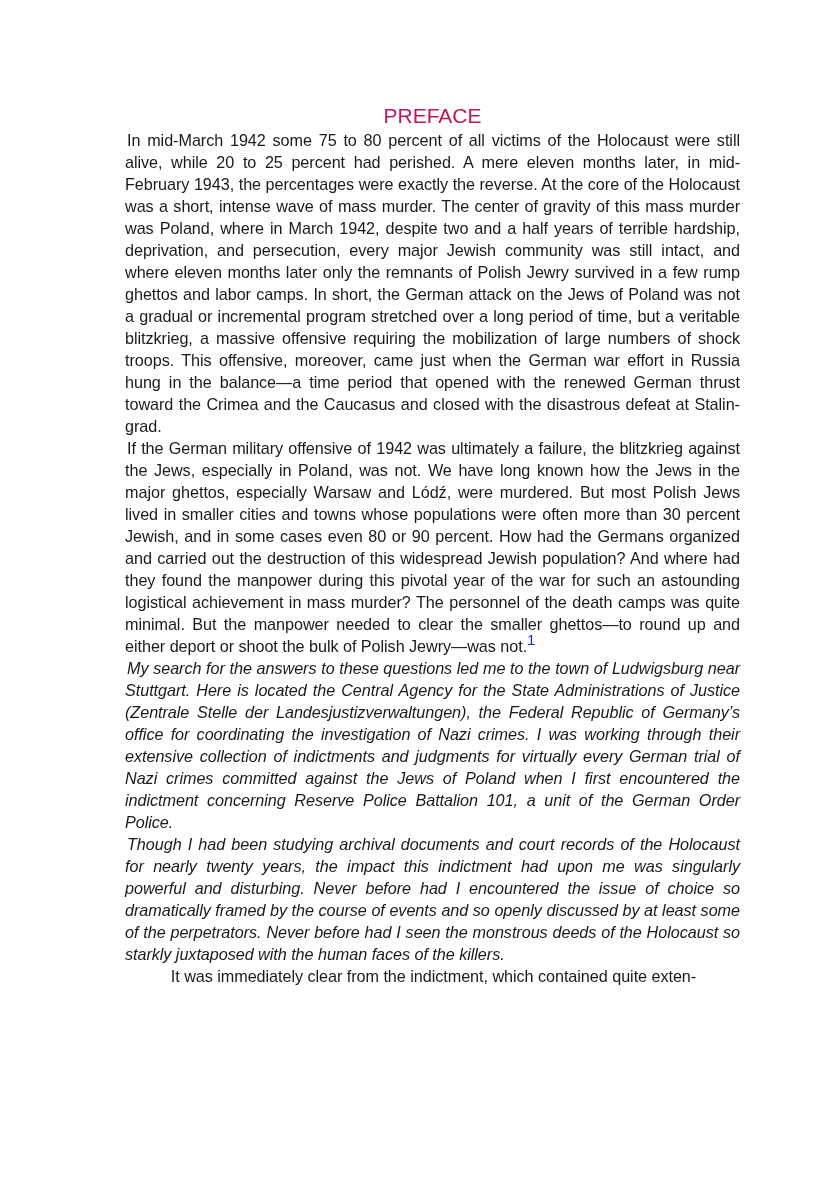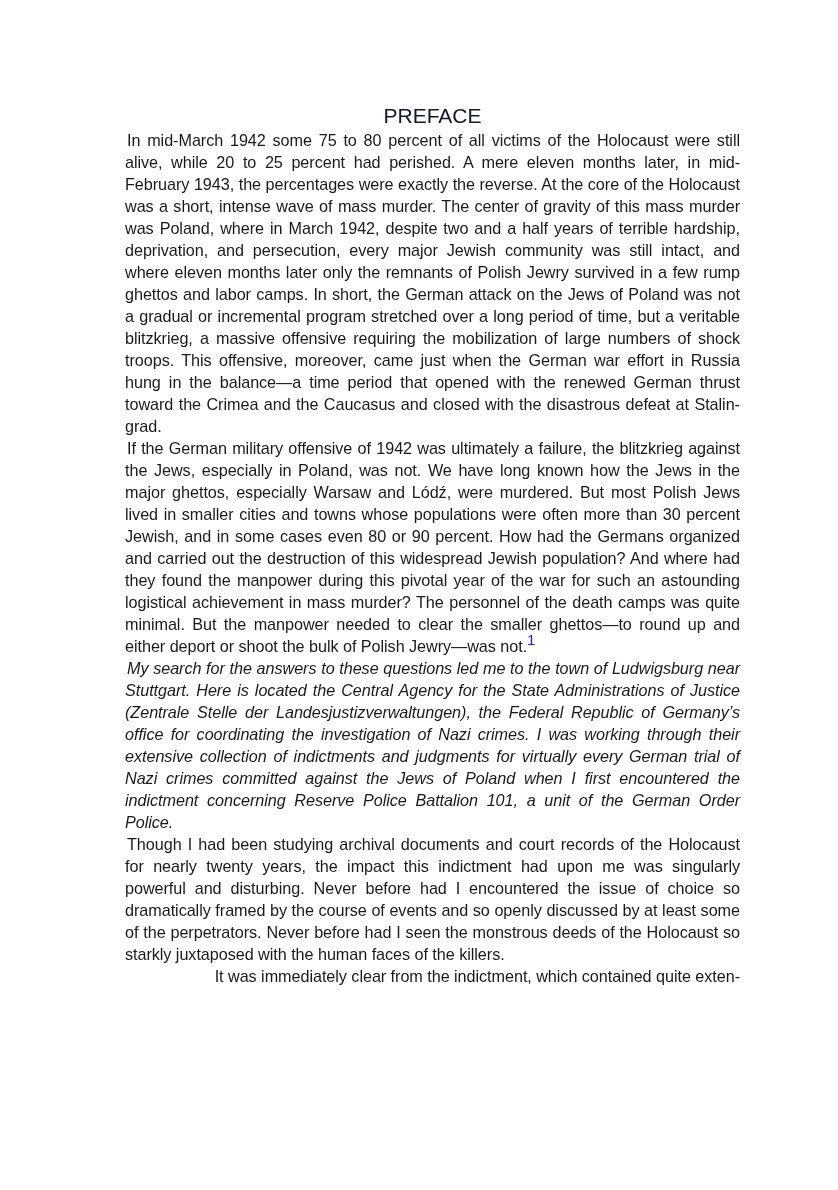--- a/index.html
+++ b/index.html
@@ -9,21 +9,21 @@
       left: 125px;
       top: 103px;
       width: 615px;
       font-family: "Liberation Sans Narrow", "Liberation Sans", sans-serif;
       color: #1a1a1a;
     }
     .title {
       text-align: center;
       font-size: 21px;
       line-height: 26px;
-      color: #0f172a;
+      color: #be185d;
       margin: 0 0 0 0;
       font-weight: normal;
     }
     .para {
       font-size: 16.2px;
       line-height: 22px;
       text-align: justify;
       text-indent: 2px;
       margin: 0;
       letter-spacing: -0.05px;
@@ -49,20 +49,20 @@
   </p>
 
   <p class="para" style="text-indent: 2px;">
     <span>If the German military offensive of 1942 was ultimately a failure, the blitzkrieg against the Jews, especially in Poland, was not. We have long known how the Jews in the major ghettos, especially Warsaw and Lódź, were mur­dered. But most Polish Jews lived in smaller cities and towns whose popula­tions were often more than 30 percent Jewish, and in some cases even 80 or 90 percent. How had the Germans organized and carried out the destruction of this widespread Jewish population? And where had they found the manpower during this pivotal year of the war for such an astounding logistical achieve­ment in mass murder? The personnel of the death camps was quite minimal. But the manpower needed to clear the smaller ghettos—to round up and either deport or shoot the bulk of Polish Jewry—was not.</span><a class="fnref">1</a>
   </p>
 
   <p class="para" style="text-indent: 2px; font-style: italic;">
     <span>My search for the answers to these questions led me to the town of Lud­wigsburg near Stuttgart. Here is located the Central Agency for the State Admin­istrations of Justice (Zentrale Stelle der Landesjustizverwaltungen), the Federal Republic of Germany’s office for coordinating the investigation of Nazi crimes. I was working through their extensive collection of indictments and judgments for virtually every German trial of Nazi crimes committed against the Jews of Poland when I first encountered the indictment concerning Reserve Police Bat­talion 101, a unit of the German Order Police.</span>
   </p>
 
-  <p class="para" style="text-indent: 2px;">
+  <p class="para" style="text-indent: 2px; font-style: italic;">
     <span>Though I had been studying archival documents and court records of the Holocaust for nearly twenty years, the impact this indictment had upon me was singularly powerful and disturbing. Never before had I encountered the issue of choice so dramatically framed by the course of events and so openly discussed by at least some of the perpetrators. Never before had I seen the monstrous deeds of the Holocaust so starkly juxtaposed with the human faces of the killers.</span>
   </p>
 
-  <p class="para" style="text-align: right; text-indent: 2px;">
+  <p class="para" style="text-align: center; text-indent: 2px;">
     <span>It was immediately clear from the indictment, which contained quite exten-</span>
   </p>
 </div>
 
 </body></html>

